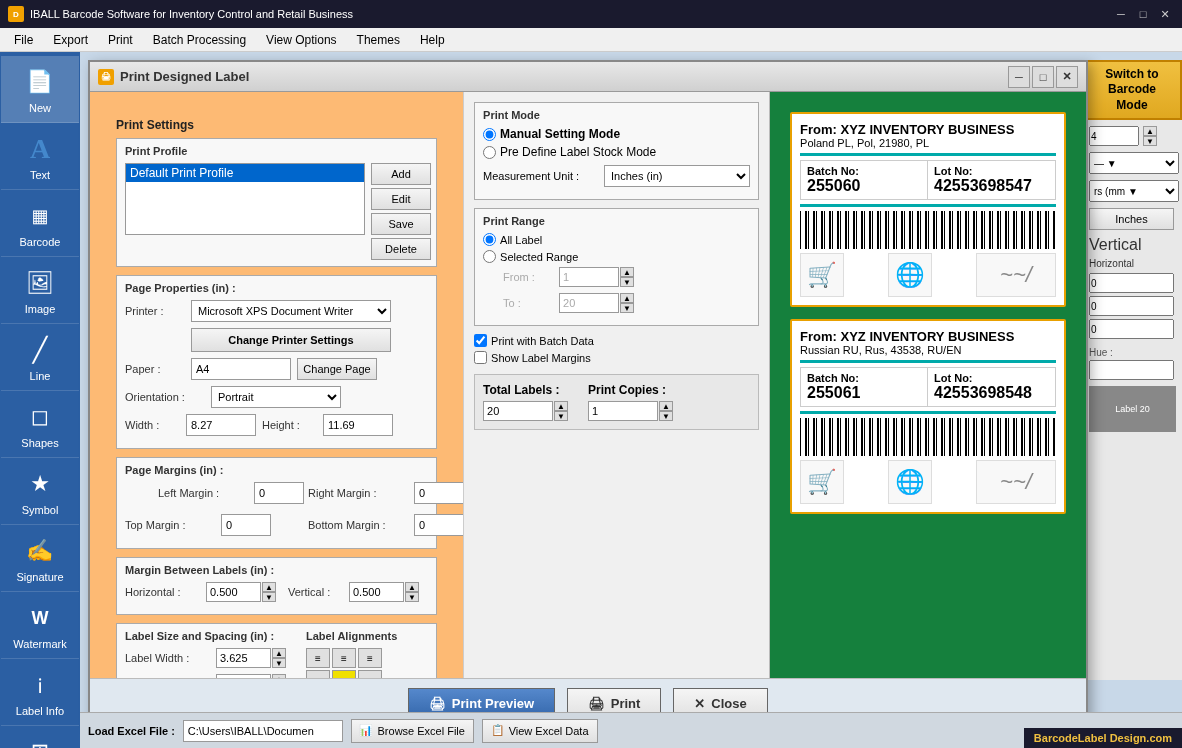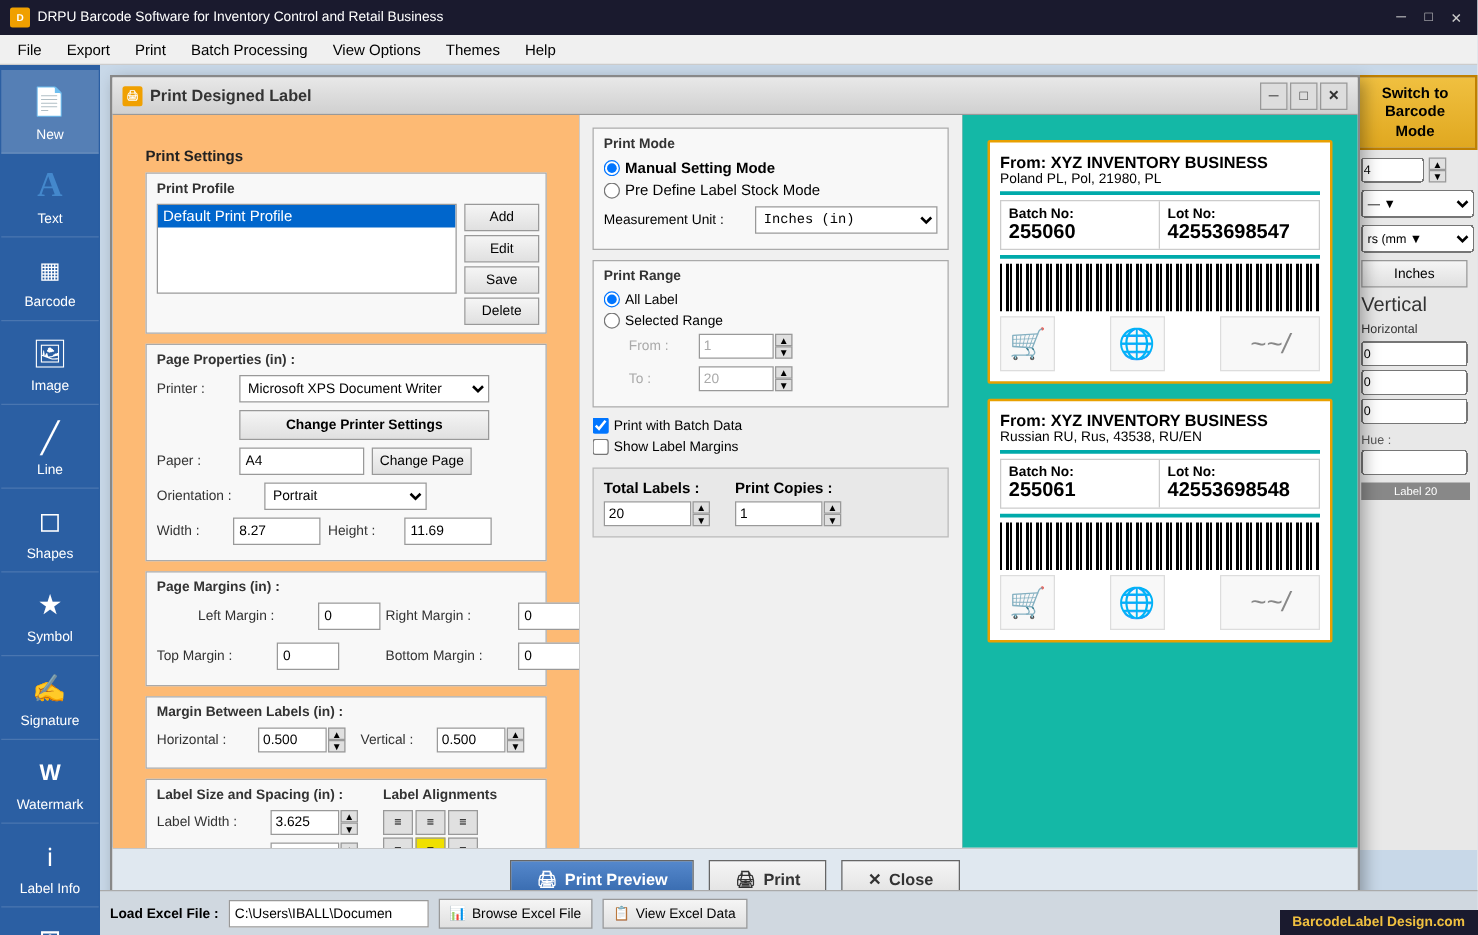--- a/index.html
+++ b/index.html
@@ -76,21 +76,21 @@
 
     .teal-bar { height: 3px; background: #00aaaa; margin: 4px 0; }
   </style>
 </head>
 <body>
 
 <div class="title-bar">
   <div class="title-bar-icon">
       <span>D</span>
     </div>
-  <span class="title-bar-title">DRPU Barcode Software for Inventory Control and Retail Business</span>
+  <span class="title-bar-title">IBALL Barcode Software for Inventory Control and Retail Business</span>
   <div class="title-bar-controls">
     <div class="title-bar-btn">─</div>
     <div class="title-bar-btn">□</div>
     <div class="title-bar-btn close-btn">✕</div>
   </div>
 </div>
 
 <div class="menu-bar">
   <div class="menu-item">File</div>
   <div class="menu-item">Export</div>
@@ -177,21 +177,21 @@
 
   <div style="display:flex; flex-direction:column; gap:3px;">
     <input type="text" style="width: 85px; height: 20px; font-size: 10px;" value="0">
     <input type="text" style="width: 85px; height: 20px; font-size: 10px;" value="0">
     <input type="text" style="width: 85px; height: 20px; font-size: 10px;" value="0">
   </div>
 
   <div style="font-size:10px; margin-top:8px; color:#555;">Hue :</div>
   <input type="text" style="width: 85px; height: 20px; font-size: 10px; margin-top: 2px;" value="">
 
-  <div style="background:#888; color:white; font-size:9px; padding:2px 4px; margin-top:6px; text-align:center;">Label 20</div>
+  <div style="background:#888; color:white; font-size:9px; padding:18px 4px; margin-top:6px; text-align:center;">Label 20</div>
 </div>
 
 <div class="dialog">
   <div class="dialog-title">
     <div class="dialog-title-icon">🖨</div>
     <span class="dialog-title-text">Print Designed Label</span>
     <div class="dialog-controls">
       <div class="dialog-btn">─</div>
       <div class="dialog-btn">□</div>
       <div class="dialog-btn">✕</div>
@@ -352,21 +352,21 @@
         <div class="radio-label">
           <input type="radio" name="print-mode" checked="" style="">
           <span style="font-size:12px; font-weight:bold;">Manual Setting Mode</span>
         </div>
         <div class="radio-label">
           <input type="radio" name="print-mode" style="">
           <span style="font-size:12px;">Pre Define Label Stock Mode</span>
         </div>
         <div class="form-row mt-6">
           <span style="font-size:11px; width:115px;">Measurement Unit :</span>
-          <select class="form-select" style="width:146px;font-family:Liberation Mono, monospace;">
+          <select class="form-select" style="width:146px;">
             <option>Inches (in)</option>
           </select>
         </div>
       </div>
 
       <div class="section-box">
         <div class="section-box-title">Print Range</div>
         <div class="radio-label">
           <input type="radio" name="print-range" checked="" style="">
           <span>All Label</span>
@@ -423,21 +423,21 @@
             <input class="spinner-input" style="width: 70px;" value="1">
             <div class="spinner-arrows">
               <div class="spinner-btn">▲</div>
               <div class="spinner-btn">▼</div>
             </div>
           </div>
         </div>
       </div>
     </div>
 
-    <div style="width:365px; background:#14b8a6; padding:20px; overflow-y:auto; border-left:1px solid #bbb;">
+    <div style="width:365px; background:#15803d; padding:20px; overflow-y:auto; border-left:1px solid #bbb;">
 
       <div class="label-card">
         <div style="font-weight:bold; font-size:13px;">From: XYZ INVENTORY BUSINESS</div>
         <div style="font-size:11px; margin-bottom:4px;">Poland PL, Pol, 21980, PL</div>
         <div class="teal-bar"></div>
         <div style="display:grid; grid-template-columns:1fr 1fr; border:1px solid #ccc;">
           <div style="padding:4px 6px; border-right:1px solid #ccc;">
             <div style="font-weight:bold; font-size:11px;">Batch No:</div>
             <div style="font-size:16px; font-weight:bold;">255060</div>
           </div>

